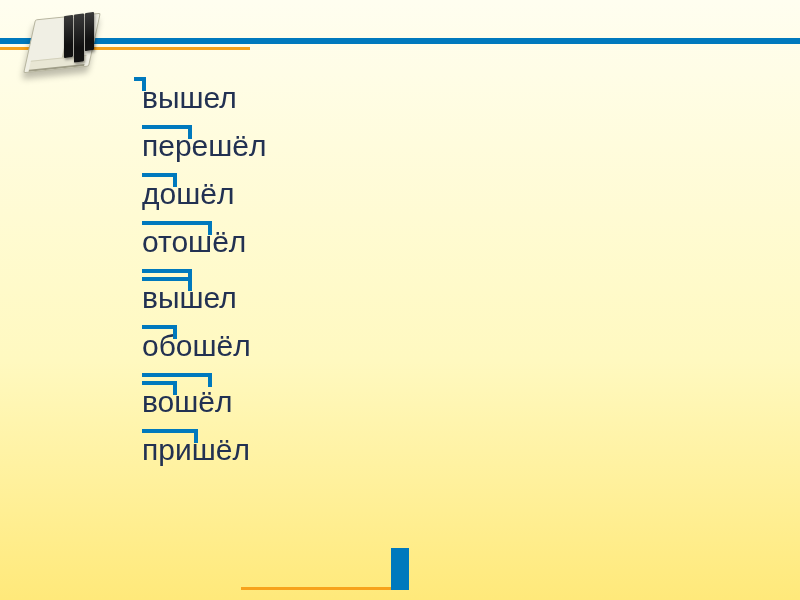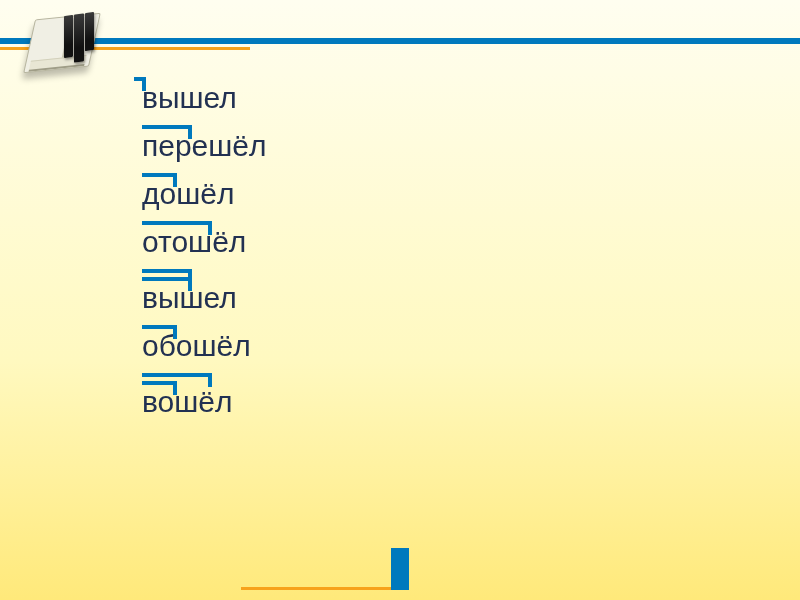--- a/index.html
+++ b/index.html
@@ -192,18 +192,22 @@
       <span class="prefix-mark" style="--px:0px;--pw:35px;"></span>
       <span>обошёл</span>
     </div>
     <div class="word">
       <span class="prefix-mark" style="--px:0px;--pw:70px;"></span>
     </div>
     <div class="word">
       <span class="prefix-mark" style="--px:0px;--pw:35px;"></span>
       <span>вошёл</span>
     </div>
+    <div class="word">
+      <span class="prefix-mark" style="--px:0px;--pw:56px;"></span>
+      <span>пришёл</span>
+    </div>
   </div>
 
   <div class="bottom-bar-accent"></div>
   <div class="bottom-bar"></div>
 
 </div>
 
 </body></html>

